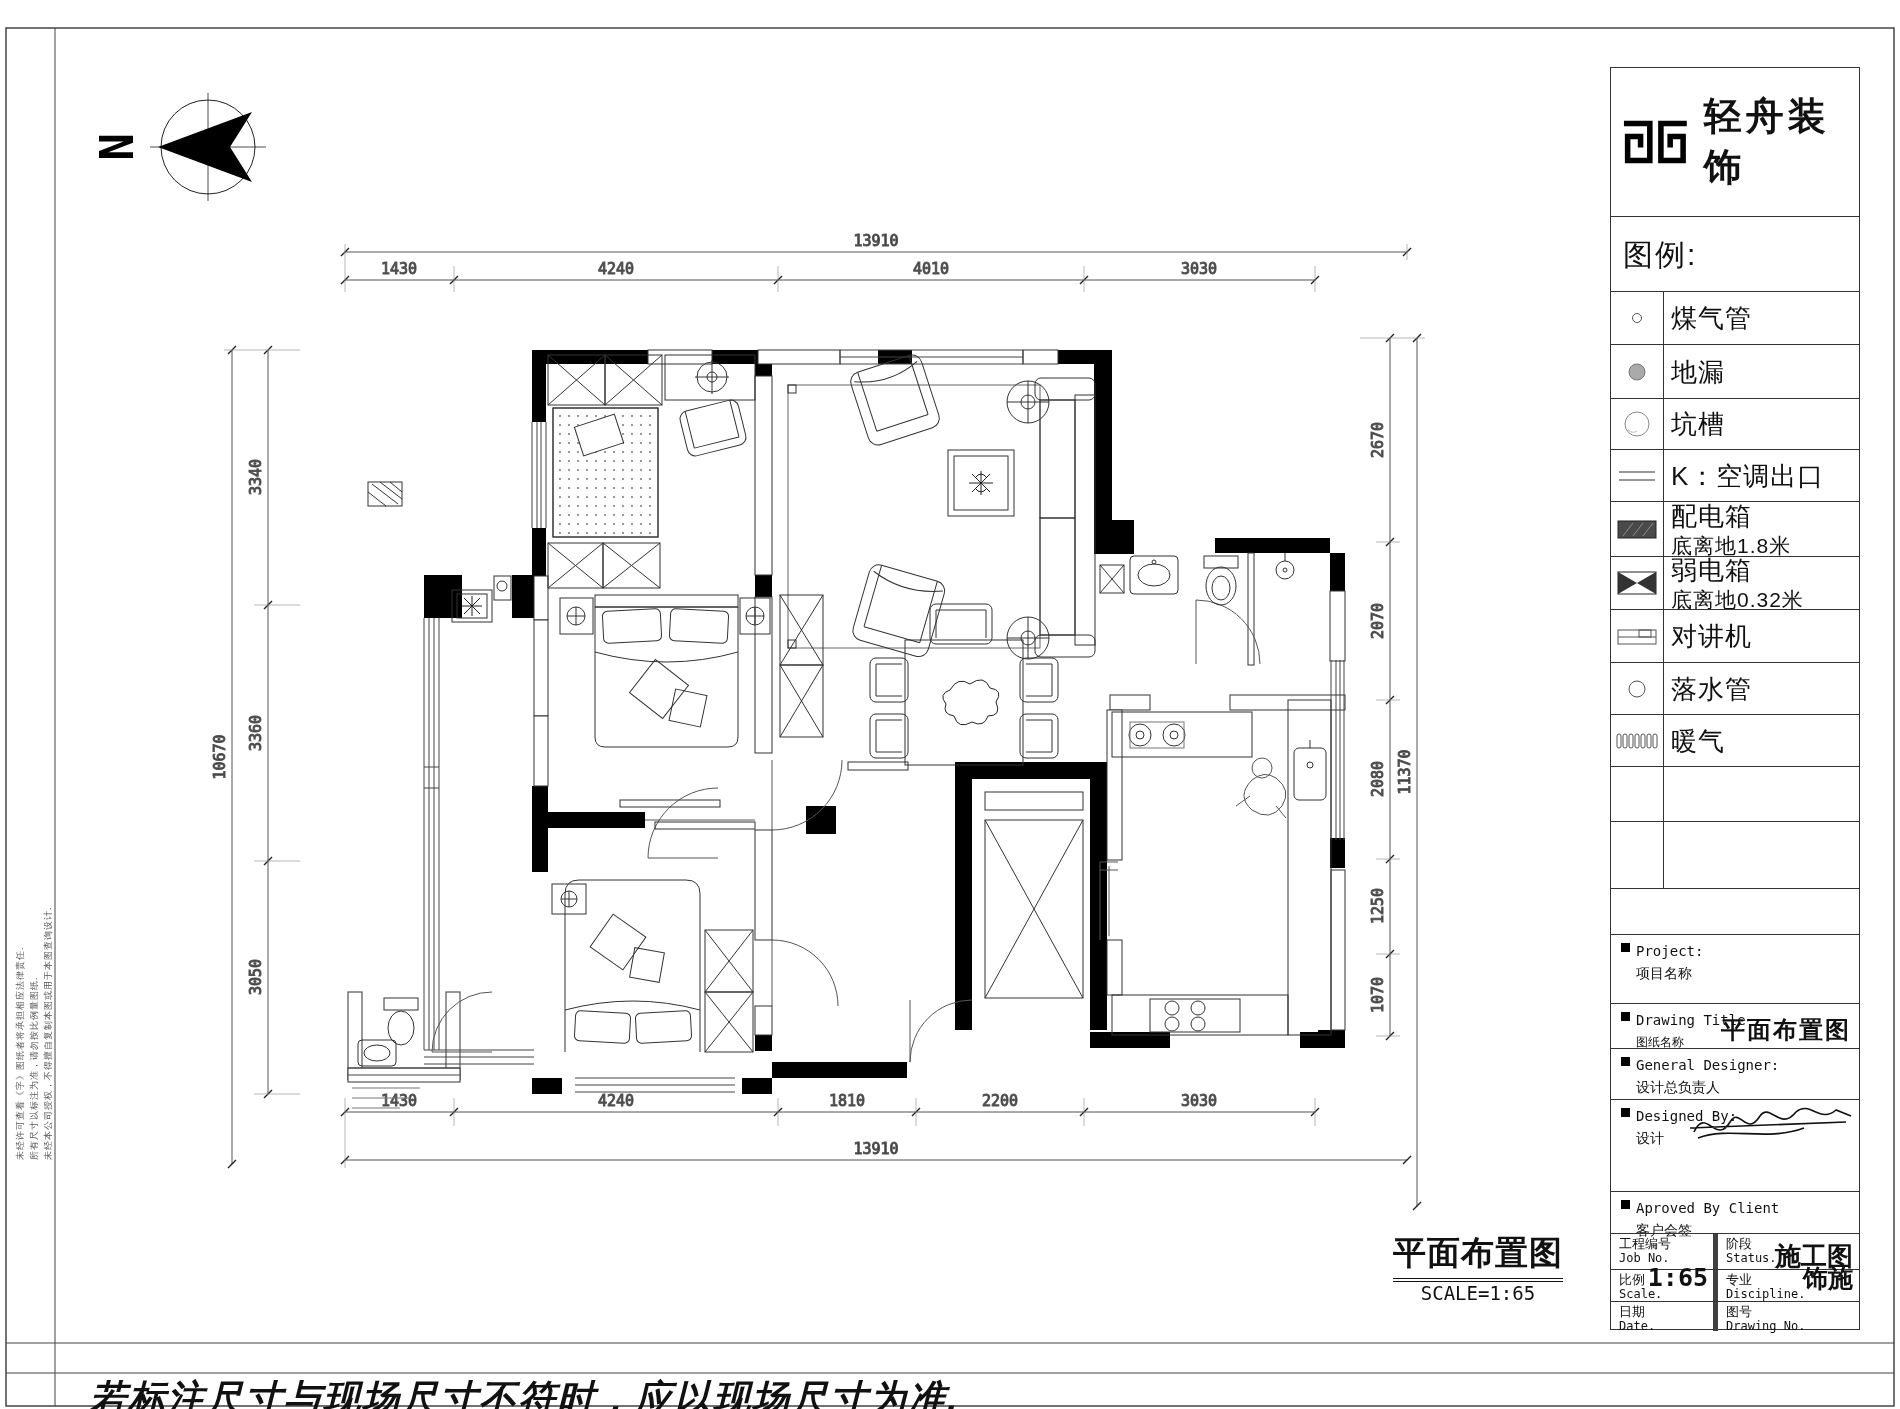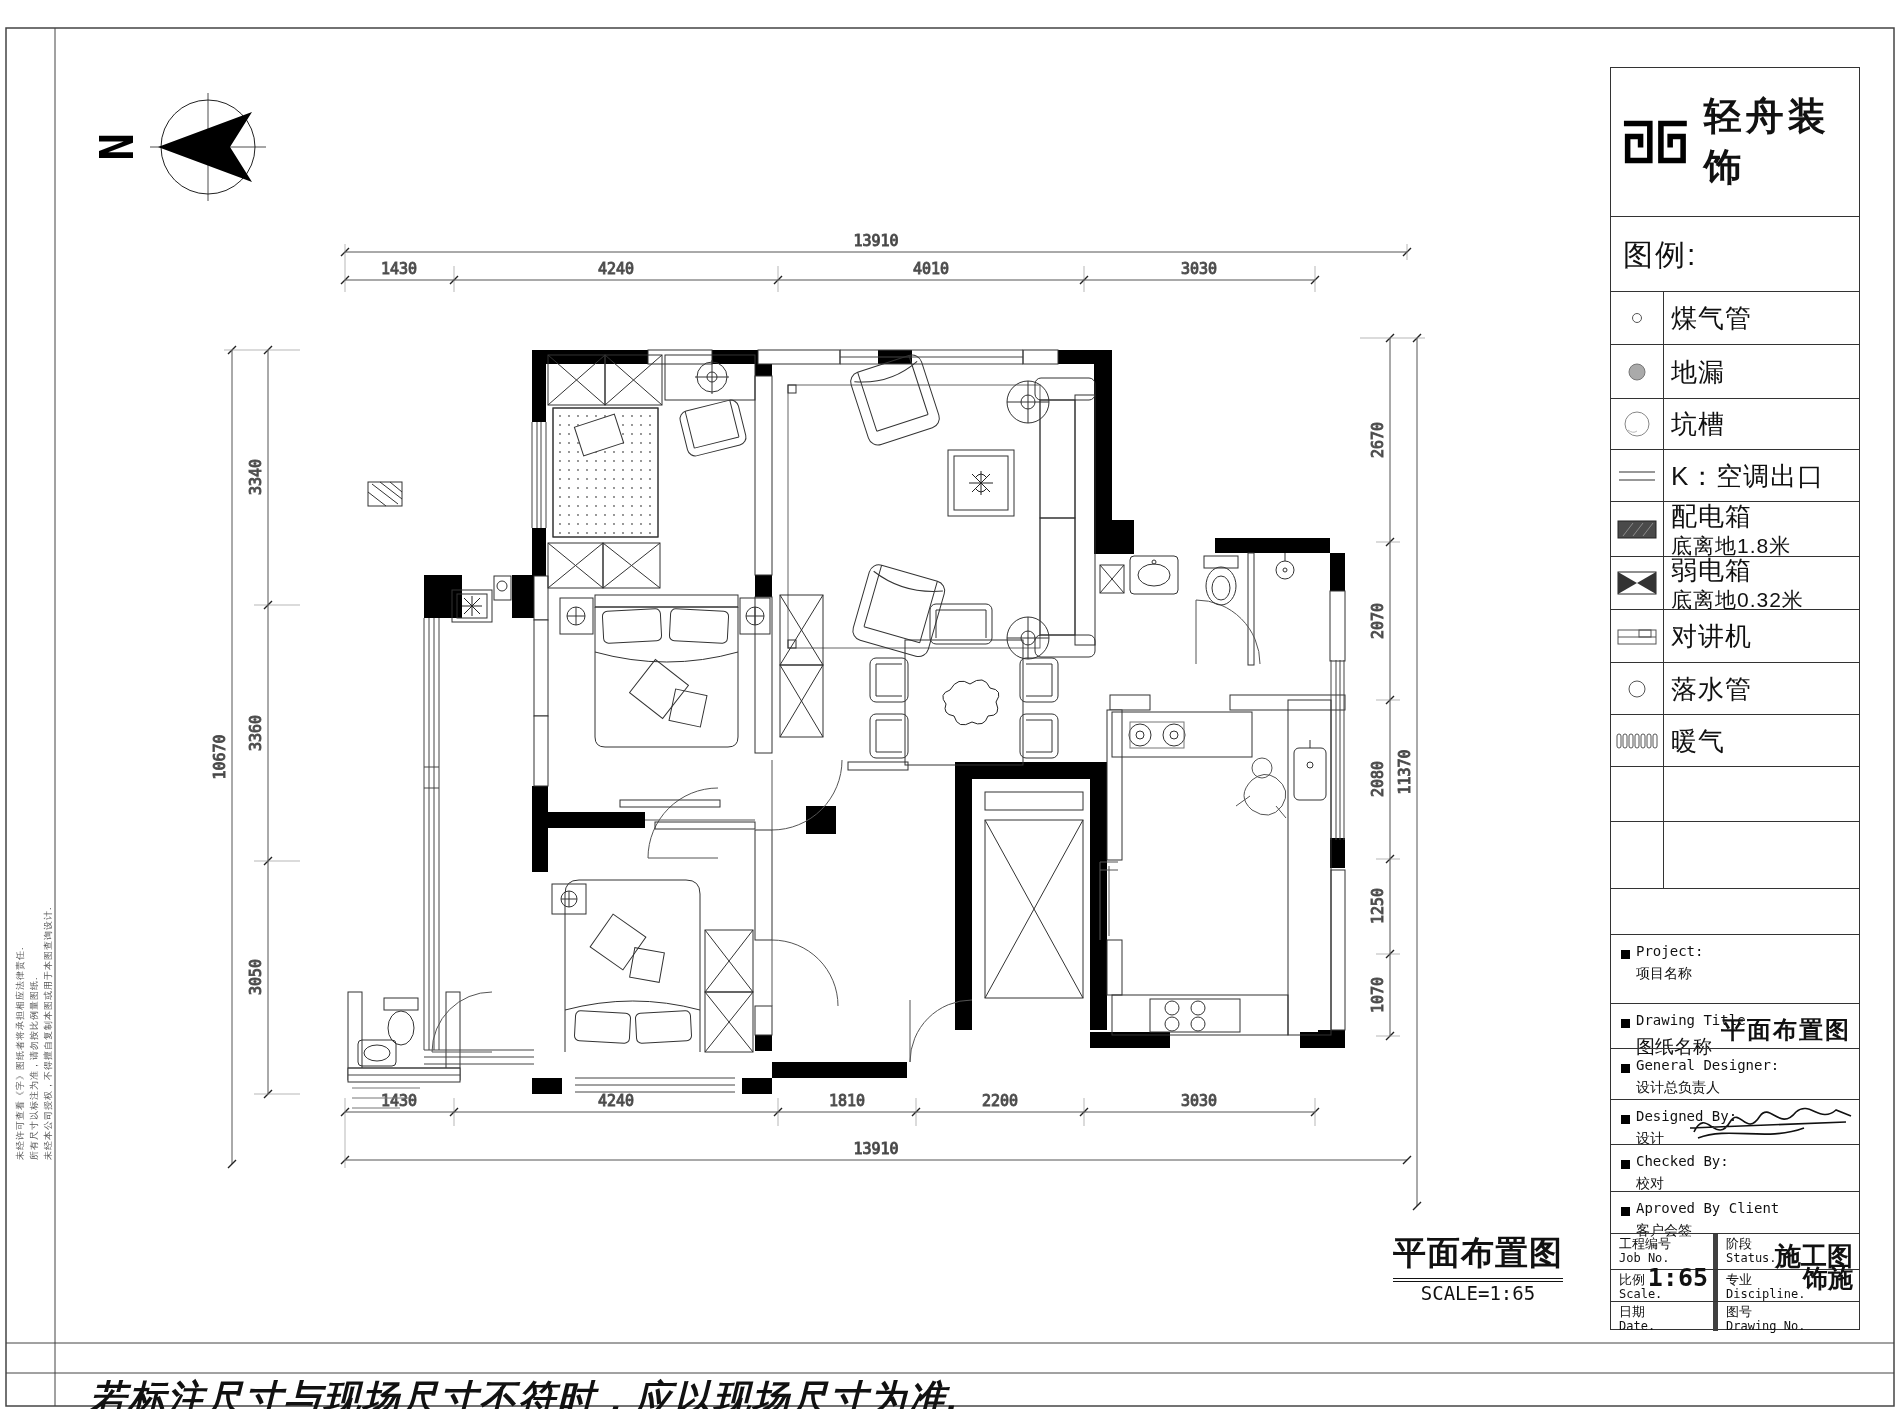--- a/index.html
+++ b/index.html
@@ -13,21 +13,21 @@
           border:1px solid #333;box-sizing:border-box;background:#fff;}
   .cell{position:absolute;left:0;width:100%;border-top:1px solid #333;box-sizing:border-box;}
   .cell.first{border-top:none;}
   .sym-col{position:absolute;left:0;top:0;bottom:0;width:52px;border-right:1px solid #333;
            display:flex;align-items:center;justify-content:center;}
   .leg-label{position:absolute;left:60px;top:50%;transform:translateY(-50%);font-size:26px;letter-spacing:1px;}
   .leg-label .sub{display:block;font-size:21px;margin-top:-2px;}
   .logo-cell{display:flex;align-items:center;justify-content:center;gap:4px;}
   .logo-name{font-size:38px;font-weight:bold;letter-spacing:4px;}
   .legend-title{font-size:30px;letter-spacing:2px;padding:18px 0 0 12px;box-sizing:border-box;}
-  .tb-label{font-size:14px;font-family:"DejaVu Sans Mono",monospace;display:flex;align-items:flex-end;gap:6px;
+  .tb-label{font-size:14px;font-family:"DejaVu Sans Mono",monospace;display:flex;align-items:flex-start;gap:6px;
             padding:8px 0 0 10px;}
   .tb-bullet{width:9px;height:9px;background:#000;display:inline-block;flex:none;}
   .tb-sub{font-size:14px;padding:6px 0 0 25px;}
   .tb-bigvalue{position:absolute;right:8px;top:14px;font-size:26px;font-weight:bold;letter-spacing:2px;}
   .split-l{position:absolute;left:0;top:0;bottom:0;width:102px;box-sizing:border-box;padding:3px 0 0 8px;}
   .split-r{position:absolute;left:102px;top:0;bottom:0;right:0;border-left:5px solid #404040;
            box-sizing:border-box;padding:3px 0 0 8px;}
   .lab2{font-size:13px;line-height:14px;}
   .lab2 .en{font-family:"DejaVu Sans Mono",monospace;font-size:12px;}
   .bigval{position:absolute;font-weight:bold;}
@@ -538,47 +538,40 @@
           <span class="tb-bullet"></span>
           <span>Project:</span>
         </div>
     <div class="tb-sub">项目名称</div>
   </div>
   <div class="cell" style="top:935px;height:45px">
     <div class="tb-label">
           <span class="tb-bullet"></span>
           <span>Drawing Title</span>
         </div>
-    <div class="tb-sub" style="font-size:19px">图纸名称</div>
+    <div class="tb-sub" style="font-size:12px">图纸名称</div>
     <div class="tb-bigvalue" style="font-size:24px;top:10px">平面布置图</div>
   </div>
   <div class="cell" style="top:980px;height:51px">
     <div class="tb-label">
           <span class="tb-bullet"></span>
           <span>General Designer:</span>
         </div>
     <div class="tb-sub">设计总负责人</div>
   </div>
   <div class="cell" style="top:1031px;height:45px">
     <div class="tb-label">
           <span class="tb-bullet"></span>
           <span>Designed By:</span>
         </div>
     <div class="tb-sub">设计</div>
     <svg class="abs" style="left:75px;top:2px" width="170" height="44" viewBox="0 0 170 44">
       <path d="M8,30 C20,4 30,44 44,20 C54,4 60,36 74,14 C84,0 94,30 110,10 C124,-2 134,22 150,8 L165,14
                M12,36 C44,24 80,40 118,26 M4,26 L160,20" fill="none" stroke="#111" stroke-width="1.6"></path>
     </svg>
-  </div>
-  <div class="cell" style="top:1076px;height:47px">
-    <div class="tb-label">
-          <span class="tb-bullet"></span>
-          <span>Checked By:</span>
-        </div>
-    <div class="tb-sub">校对</div>
   </div>
   <div class="cell" style="top:1123px;height:42px">
     <div class="tb-label">
           <span class="tb-bullet"></span>
           <span>Aproved By Client</span>
         </div>
     <div class="tb-sub">客户会签</div>
   </div>
 
   <div class="cell" style="top:1165px;height:36px">

